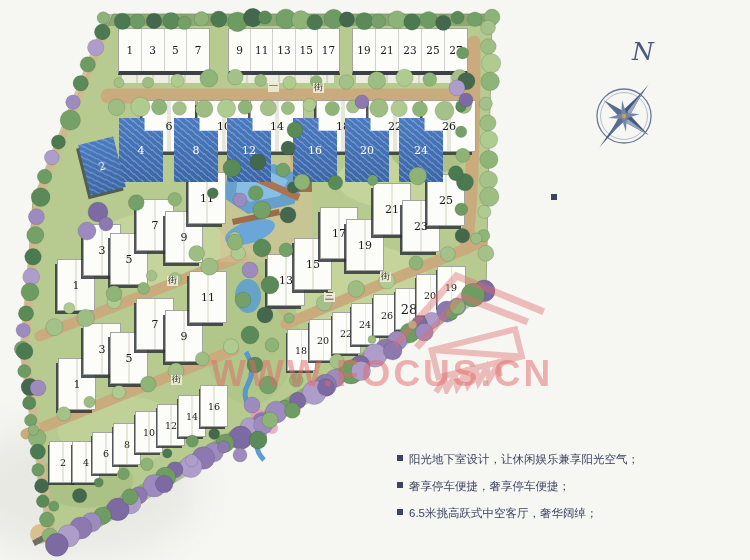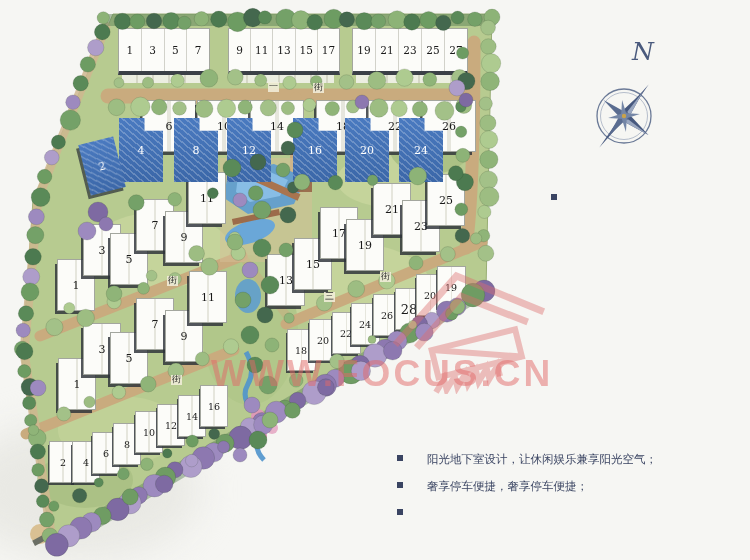--- a/index.html
+++ b/index.html
@@ -35,21 +35,21 @@
   
   .wm-logo{position:absolute;left:380px;top:254px;z-index:7;opacity:.42;}
   .wm-text{position:absolute;left:211px;top:353px;z-index:7;
            font:bold 37px "Liberation Sans",sans-serif;letter-spacing:3px;
            color:rgba(226,103,103,.5);}
   
   .compass{position:absolute;left:578px;top:32px;z-index:6;}
   .note{position:absolute;left:551px;top:191px;width:198px;display:flex;gap:4px;
         font-size:10px;color:#3a4462;line-height:1.35;z-index:6;}
   .features{position:absolute;left:397px;top:452px;width:345px;z-index:6;}
-  .feat{display:flex;gap:24px;font-size:11.5px;color:#3a4462;margin-bottom:12px;line-height:1.3;}
+  .feat{display:flex;gap:6px;font-size:11.5px;color:#3a4462;margin-bottom:12px;line-height:1.3;}
   .sq{width:6px;height:6px;background:#3a4462;margin-top:3px;flex:none;}
   .bg-wash{position:absolute;z-index:0;border-radius:50%;filter:blur(18px);}
 </style>
 </head>
 <body>
 
 <div class="page">
 
   <div class="bg-wash" style="left:-40px;top:420px;width:240px;height:140px;background:#e9e9e4;"></div>
 
@@ -476,16 +476,17 @@
     <div class="feat">
       <span class="sq"></span>
       <span>阳光地下室设计，让休闲娱乐兼享阳光空气；</span>
     </div>
     <div class="feat">
       <span class="sq"></span>
       <span>奢享停车便捷，奢享停车便捷；</span>
     </div>
     <div class="feat">
       <span class="sq"></span>
+      <span>6.5米挑高跃式中空客厅，奢华阔绰；</span>
     </div>
   </div>
 
 </div>
 
 </body></html>

